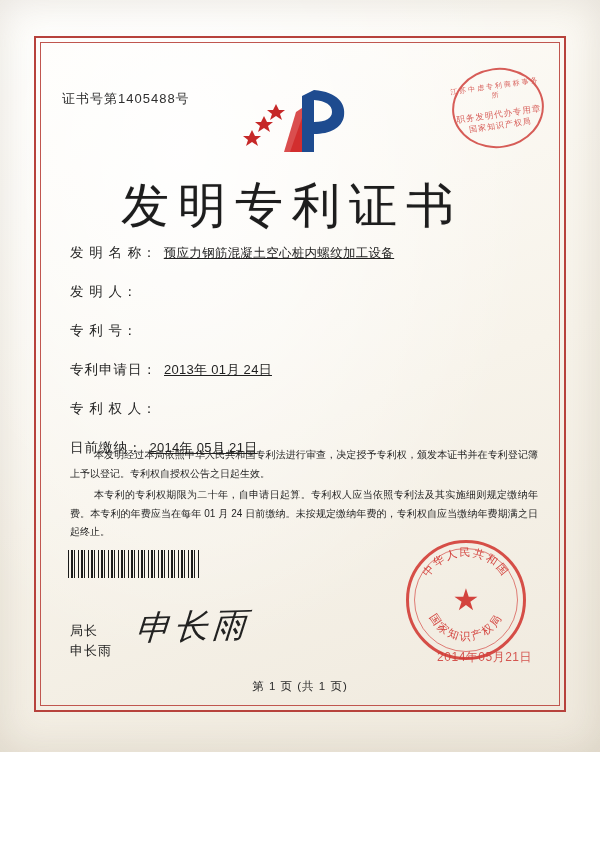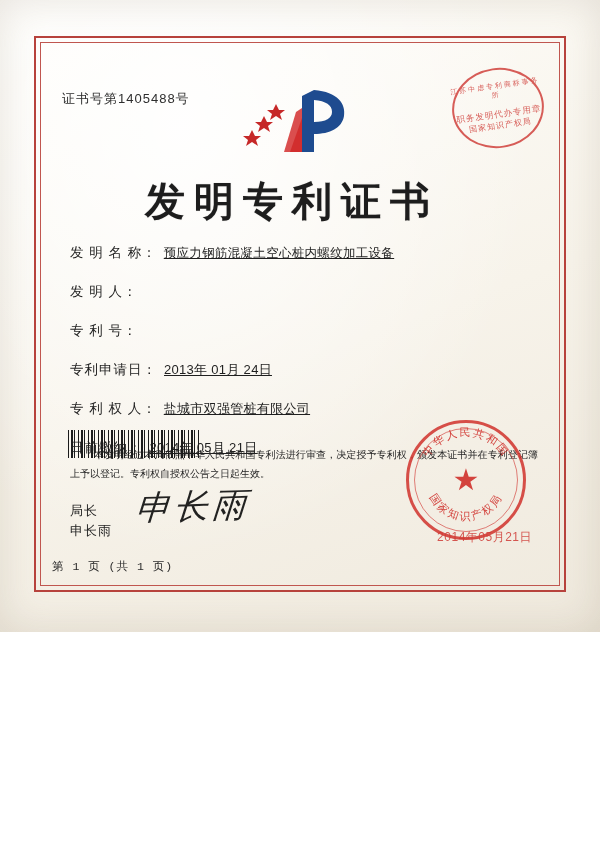--- a/index.html
+++ b/index.html
@@ -10,21 +10,21 @@
   body {
     width: 600px;
     height: 848px;
     font-family: "Liberation Serif", "DejaVu Serif", serif;
     overflow: hidden;
   }
 
   #page {
     position: relative;
     width: 600px;
-    height: 632px;
+    height: 752px;
     background: #fdfbf6;
     background-image:
       radial-gradient(ellipse at 30% 20%, rgba(255,255,255,0.9) 0%, rgba(250,246,238,0) 60%),
       linear-gradient(160deg, #fffefb 0%, #f7f3ea 55%, #efe9dd 100%);
   }
 
   
   .paper-shade {
     position: absolute;
     inset: 0;
@@ -137,22 +137,22 @@
     letter-spacing: 1px;
   }
 
   
   .title {
     position: absolute;
     top: 120px;
     left: 0;
     right: 16px;
     text-align: center;
-    font-size: 40px;
-    font-weight: bold;
+    font-size: 48px;
+    font-weight: normal;
     letter-spacing: 9px;
     color: #1d1d1d;
     font-family: "DejaVu Serif", "Liberation Serif", serif;
     text-shadow: 0 0 1px rgba(0,0,0,0.25);
   }
 
   
   .fields {
     position: absolute;
     top: 190px;
@@ -296,24 +296,25 @@
     opacity: 0.85;
     margin-top: 29px;
   }
 
   
   .page-footer {
     position: absolute;
     left: 0;
     right: 0;
     bottom: 2px;
+    text-align: center;
     font-size: 11.5px;
     color: #2b2b2b;
     letter-spacing: 1px;
-    font-family: Liberation Mono, monospace;
+    font-family: Liberation Sans, sans-serif;
   }
 </style>
 </head>
 <body>
 
 <div id="page">
   <div class="paper-shade"></div>
 
   <div class="border-outer"></div>
   <div class="border-inner"></div>
@@ -366,31 +367,31 @@
         <span class="field-colon">：</span>
       </div>
       <div class="field-row">
         <span class="field-label">专利申请日</span>
         <span class="field-colon">：</span>
         <span class="field-value">2013年 01月 24日</span>
       </div>
       <div class="field-row">
         <span class="field-label">专 利 权 人</span>
         <span class="field-colon">：</span>
-        <span class="field-value">盐城市双强管桩有限公司</span>
       </div>
       <div class="field-row">
         <span class="field-label">日前缴纳</span>
         <span class="field-colon">：</span>
         <span class="field-value">2014年 05月 21日</span>
       </div>
     </div>
 
     <div class="paragraphs">
       <p>本发明经过本局依照中华人民共和国专利法进行审查，决定授予专利权，颁发本证书并在专利登记簿上予以登记。专利权自授权公告之日起生效。</p>
+      <p>本专利的专利权期限为二十年，自申请日起算。专利权人应当依照专利法及其实施细则规定缴纳年费。本专利的年费应当在每年 01 月 24 日前缴纳。未按规定缴纳年费的，专利权自应当缴纳年费期满之日起终止。</p>
     </div>
 
     <div class="barcode"></div>
 
     <div class="sig-block">
       <div>局长</div>
       <div>申长雨</div>
     </div>
     <div class="handwriting">申长雨</div>
 

